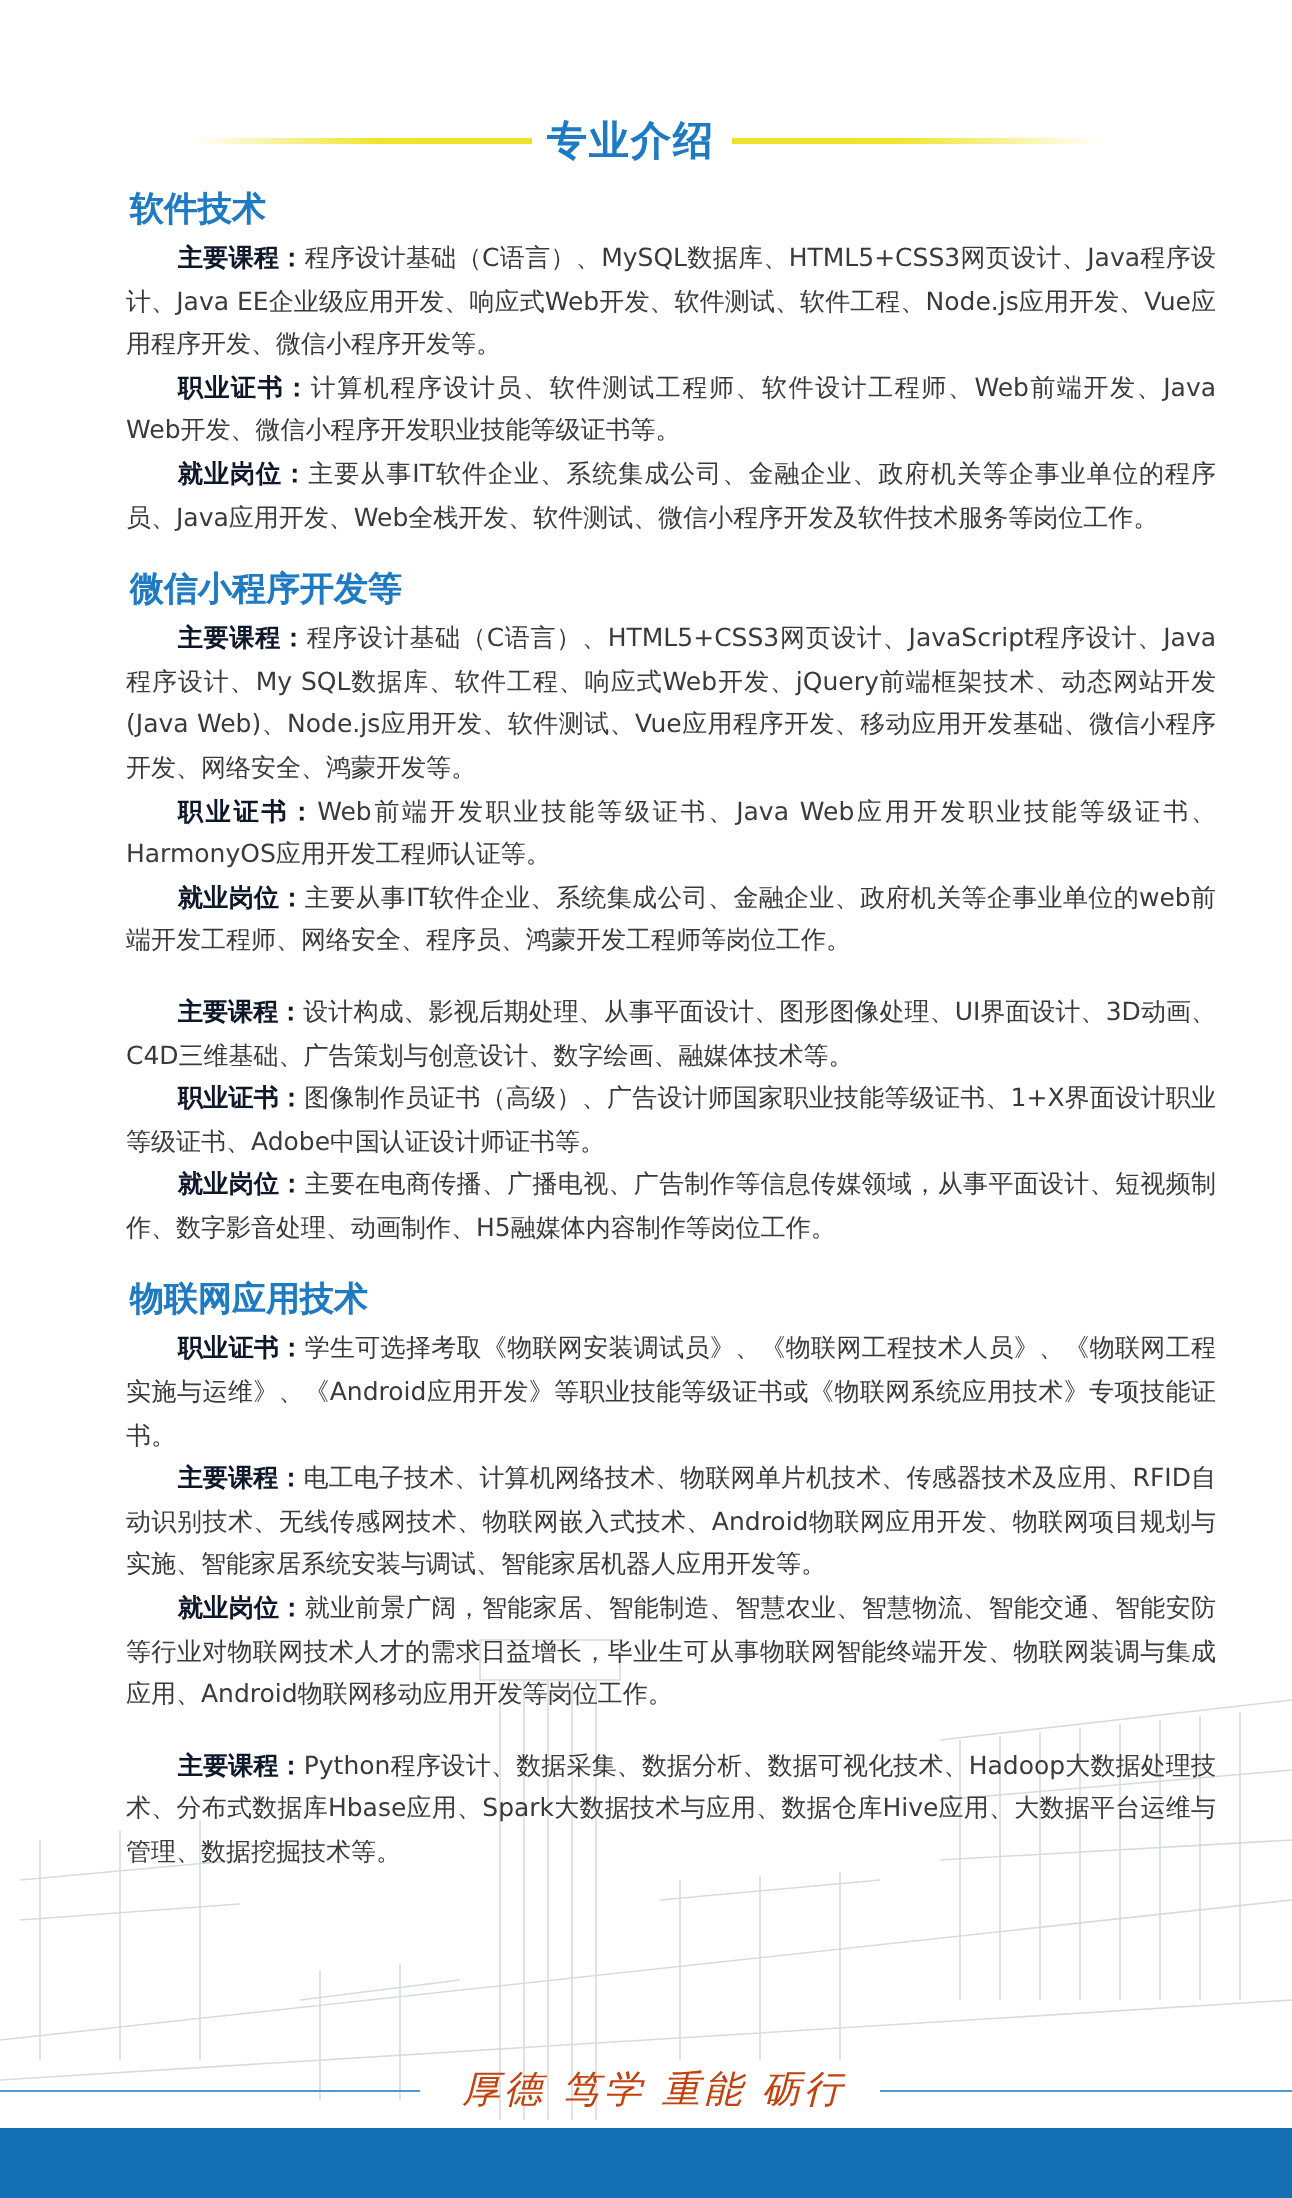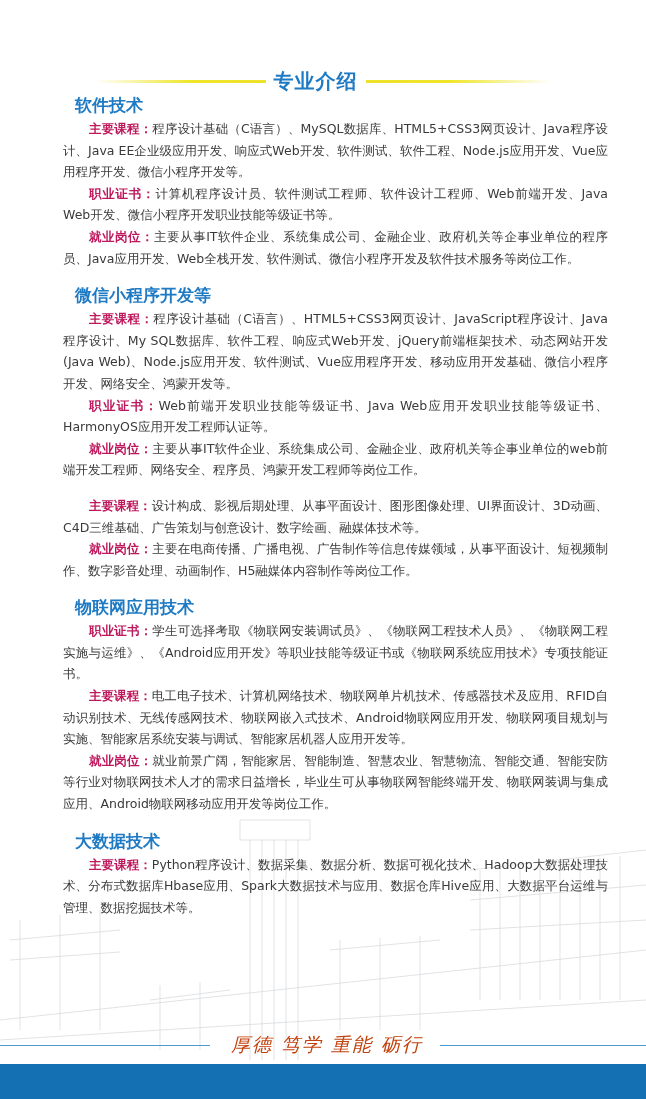--- a/index.html
+++ b/index.html
@@ -8,21 +8,21 @@
     background: #ffffff;
     font-family: "DejaVu Sans", "Liberation Sans", sans-serif;
     color: #333333;
   }
   .sketch-bg {
     position: absolute; left: 0; top: 700px; width: 646px; height: 364px;
     pointer-events: none; opacity: 0.55;
   }
   .header {
     position: absolute; top: 50px; left: 0; width: 646px; height: 40px;
-    display: flex; align-items: center; justify-content: center; margin-top: 11px;
+    display: flex; align-items: center; justify-content: center;
   }
   .header .line {
     height: 3px; flex: 0 0 auto;
   }
   .header .line.left {
     width: 170px;
     background: linear-gradient(to right, rgba(240,230,40,0), #efe52a 55%, #ece22a);
     margin-right: 8px;
   }
   .header .line.right {
@@ -32,27 +32,27 @@
   }
   .header .title {
     font-size: 20px; font-weight: bold; color: #1f7ac4; letter-spacing: 1px;
   }
   .content {
     position: absolute; left: 63px; top: 93px; width: 545px;
   }
   .section { margin-bottom: 14px; }
   .section-title {
     font-size: 17px; font-weight: bold; color: #1f7ac4; line-height: 24px;
-    margin: 0 0 1px 12px;
+    margin: 0 0 1px 2px;
   }
   .para {
     font-size: 12.5px; line-height: 21.6px; color: #3a3a3a;
     text-indent: 26px; margin: 0; text-align: justify;
   }
-  .label { color: #be185d; font-weight: bold; }
+  .label { color: #0f172a; font-weight: bold; }
   .motto-row {
     position: absolute; top: 1032px; left: 0; width: 646px; height: 26px;
   }
   .motto-row .rule {
     position: absolute; top: 13px; height: 1px; background: #4a9bd4;
   }
   .motto-row .rule.l { left: 0; width: 210px; }
   .motto-row .rule.r { left: 440px; width: 206px; }
   .motto {
     position: absolute; left: 222px; top: 0; width: 210px; text-align: center;
@@ -98,32 +98,32 @@
 
   <div class="section">
     <div class="section-title">微信小程序开发等</div>
     <p class="para"><span class="label">主要课程：</span><span>程序设计基础（C语言）、HTML5+CSS3网页设计、JavaScript程序设计、Java程序设计、My SQL数据库、软件工程、响应式Web开发、jQuery前端框架技术、动态网站开发(Java Web)、Node.js应用开发、软件测试、Vue应用程序开发、移动应用开发基础、微信小程序开发、网络安全、鸿蒙开发等。</span></p>
     <p class="para"><span class="label">职业证书：</span><span>Web前端开发职业技能等级证书、Java Web应用开发职业技能等级证书、HarmonyOS应用开发工程师认证等。</span></p>
     <p class="para"><span class="label">就业岗位：</span><span>主要从事IT软件企业、系统集成公司、金融企业、政府机关等企事业单位的web前端开发工程师、网络安全、程序员、鸿蒙开发工程师等岗位工作。</span></p>
   </div>
 
   <div class="section">
     <p class="para"><span class="label">主要课程：</span><span>设计构成、影视后期处理、从事平面设计、图形图像处理、UI界面设计、3D动画、C4D三维基础、广告策划与创意设计、数字绘画、融媒体技术等。</span></p>
+    <p class="para"><span class="label">职业证书：</span><span>图像制作员证书（高级）、广告设计师国家职业技能等级证书、1+X界面设计职业等级证书、Adobe中国认证设计师证书等。</span></p>
     <p class="para"><span class="label">就业岗位：</span><span>主要在电商传播、广播电视、广告制作等信息传媒领域，从事平面设计、短视频制作、数字影音处理、动画制作、H5融媒体内容制作等岗位工作。</span></p>
   </div>
 
   <div class="section">
     <div class="section-title">物联网应用技术</div>
     <p class="para"><span class="label">职业证书：</span><span>学生可选择考取《物联网安装调试员》、《物联网工程技术人员》、《物联网工程实施与运维》、《Android应用开发》等职业技能等级证书或《物联网系统应用技术》专项技能证书。</span></p>
     <p class="para"><span class="label">主要课程：</span><span>电工电子技术、计算机网络技术、物联网单片机技术、传感器技术及应用、RFID自动识别技术、无线传感网技术、物联网嵌入式技术、Android物联网应用开发、物联网项目规划与实施、智能家居系统安装与调试、智能家居机器人应用开发等。</span></p>
     <p class="para"><span class="label">就业岗位：</span><span>就业前景广阔，智能家居、智能制造、智慧农业、智慧物流、智能交通、智能安防等行业对物联网技术人才的需求日益增长，毕业生可从事物联网智能终端开发、物联网装调与集成应用、Android物联网移动应用开发等岗位工作。</span></p>
   </div>
 
   <div class="section">
-    <div class="section-title">大数据技术</div>
     <p class="para"><span class="label">主要课程：</span><span>Python程序设计、数据采集、数据分析、数据可视化技术、Hadoop大数据处理技术、分布式数据库Hbase应用、Spark大数据技术与应用、数据仓库Hive应用、大数据平台运维与管理、数据挖掘技术等。</span></p>
   </div>
 
 </div>
 
 <div class="motto-row">
   <div class="rule l"></div>
   <div class="motto">厚德 笃学 重能 砺行</div>
   <div class="rule r"></div>
 </div>

